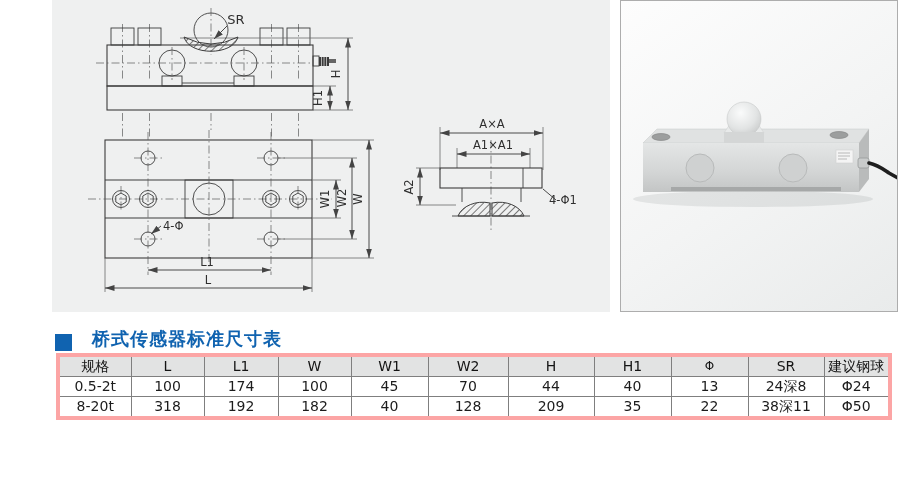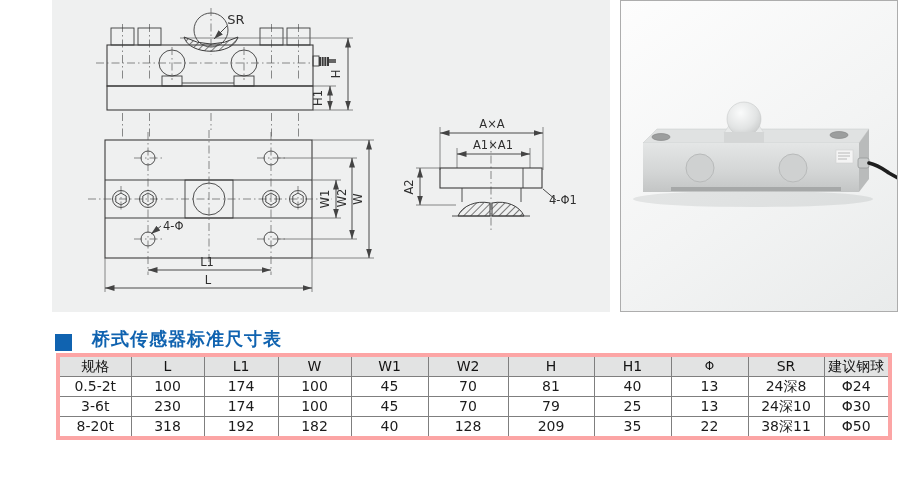--- a/index.html
+++ b/index.html
@@ -276,38 +276,25 @@
         </tr>
     </thead>
     <tbody>
         <tr>
           <td>0.5-2t</td>
           <td>100</td>
           <td>174</td>
           <td>100</td>
           <td>45</td>
           <td>70</td>
-          <td>81</td>
+          <td>44</td>
           <td>40</td>
           <td>13</td>
           <td>24深8</td>
           <td>Φ24</td>
-        </tr>
-        <tr>
-          <td>3-6t</td>
-          <td>230</td>
-          <td>174</td>
-          <td>100</td>
-          <td>45</td>
-          <td>70</td>
-          <td>79</td>
-          <td>25</td>
-          <td>13</td>
-          <td>24深10</td>
-          <td>Φ30</td>
         </tr>
         <tr>
           <td>8-20t</td>
           <td>318</td>
           <td>192</td>
           <td>182</td>
           <td>40</td>
           <td>128</td>
           <td>209</td>
           <td>35</td>

